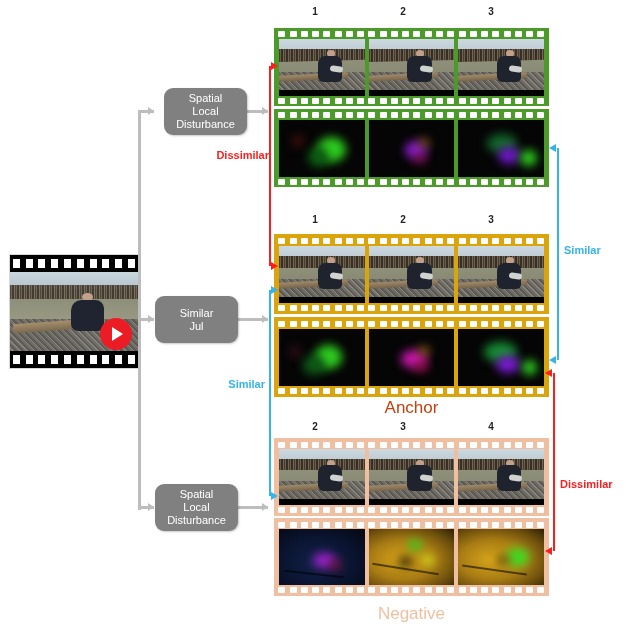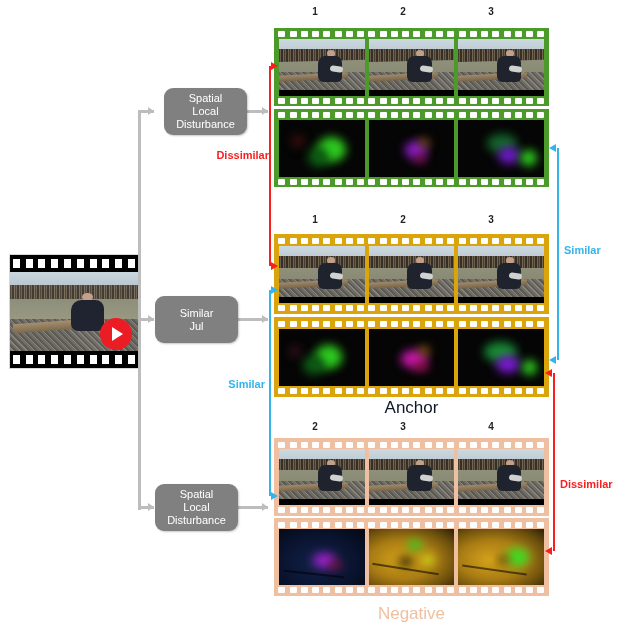--- a/index.html
+++ b/index.html
@@ -562,21 +562,21 @@
           <i class="sp"></i>
         <i class="sp"></i>
           <i class="sp"></i>
           <i class="sp"></i>
           <i class="sp"></i>
           <i class="sp"></i>
           <i class="sp"></i>
       </div>
     </div>
   </div>
-  <div class="strip-label" style="left:274px;top:398px;width:275px;color:#0f172a;">Anchor</div>
+  <div class="strip-label" style="left:274px;top:398px;width:275px;color:#c2410c;">Anchor</div>
 
   <div class="frame-num" style="left:290px;top:421px;width:50px;">2</div>
   <div class="frame-num" style="left:378px;top:421px;width:50px;">3</div>
   <div class="frame-num" style="left:466px;top:421px;width:50px;">4</div>
 
   <div class="strip" id="strip-negative" style="left:274px;top:438px;width:275px;">
     <div class="band" style="height:78px;background:#EEC0A1;">
       <div class="sprockets" style="top:2px;">
         <i class="sp"></i>
           <i class="sp"></i>

